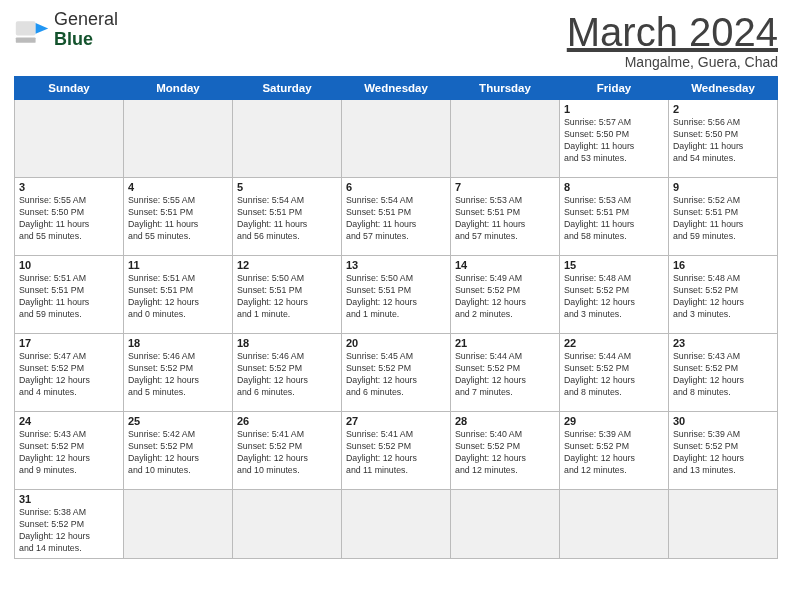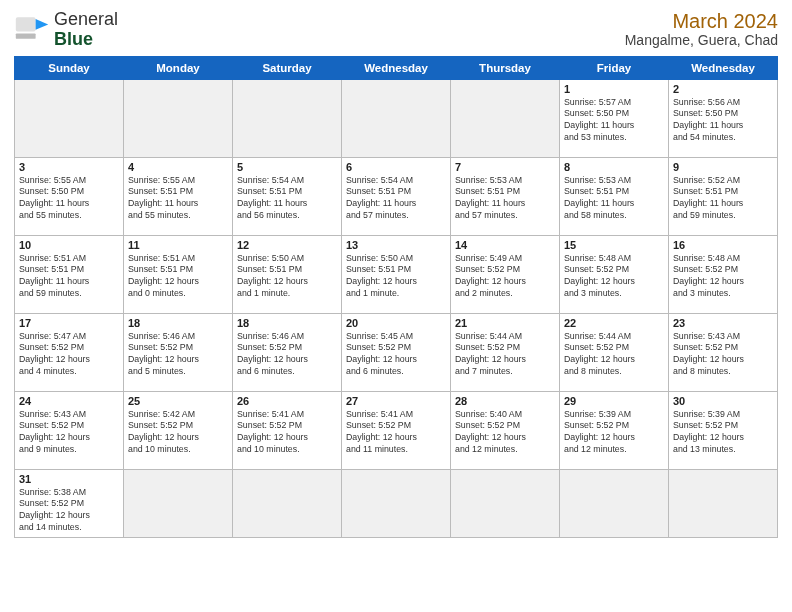--- a/index.html
+++ b/index.html
@@ -17,45 +17,46 @@
       padding: 10px 14px 10px 14px;
     }
     .header-section {
       display: flex;
       justify-content: space-between;
       align-items: flex-start;
       margin-bottom: 6px;
     }
     .logo {
       display: flex;
-      align-items: flex-start;
+      align-items: flex-end;
       gap: 4px;
     }
     .logo-text {
       font-size: 18px;
       color: #333;
       font-weight: normal;
       line-height: 1.1;
     }
     .logo-text span {
       color: #14532d;
       font-weight: bold;
     }
     .logo-icon {
       width: 36px;
       height: 36px;
     }
     .title-block {
       text-align: right;
     }
     .month-title {
-      font-size: 20px;
+      font-size: 40px;
       font-weight: normal;
-      color: #a16207;
+      color: #404040;
       line-height: 1.1;
+      text-decoration: underline;
     }
     .subtitle {
       font-size: 14px;
       color: #444;
     }
     .calendar {
       width: 100%;
       border-collapse: collapse;
       table-layout: fixed;
     }

